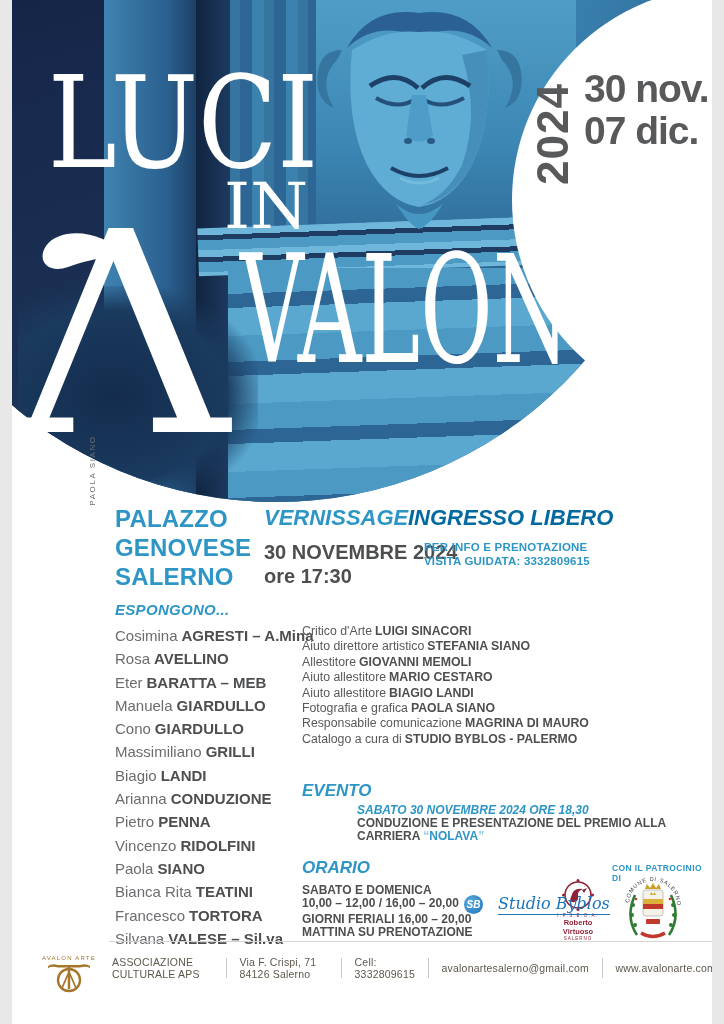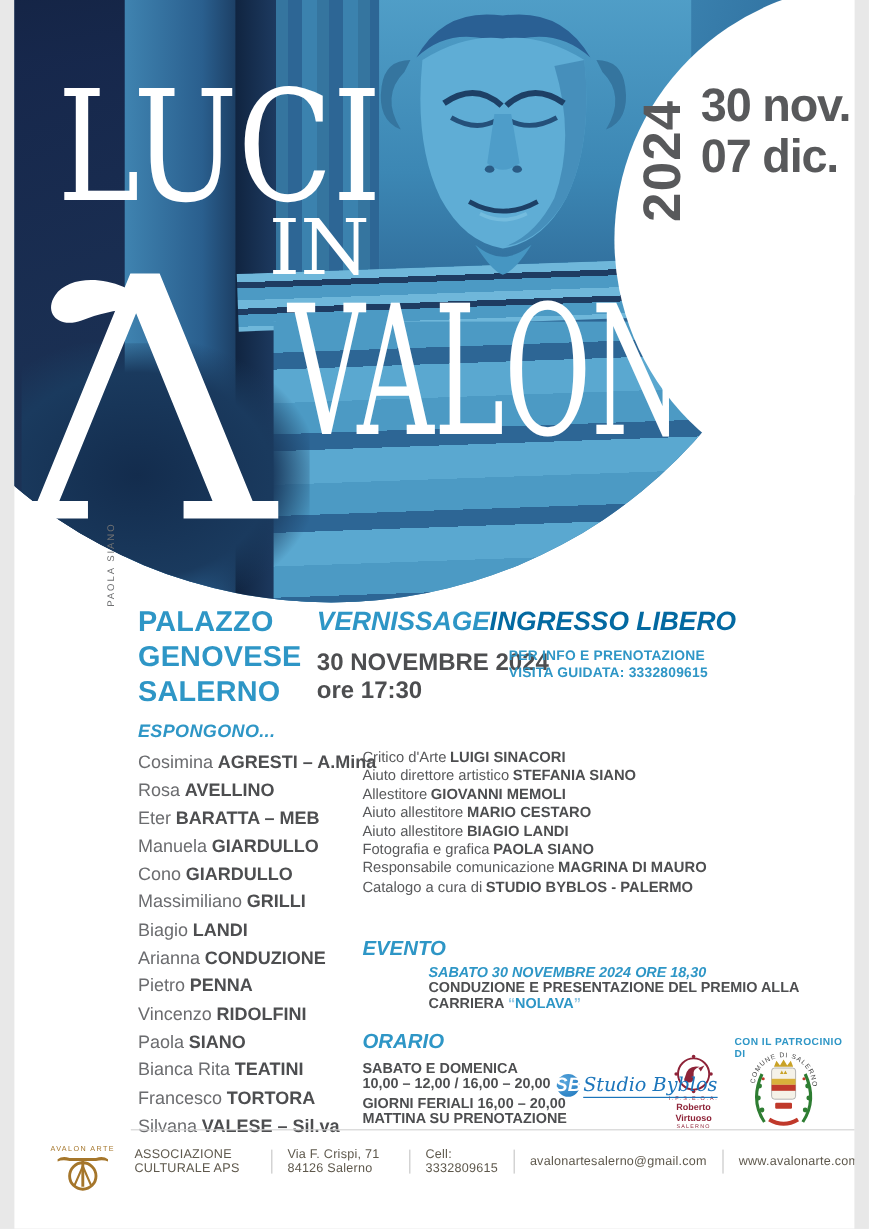--- a/index.html
+++ b/index.html
@@ -59,21 +59,21 @@
   .ev-q{color:#8fc6e2;}
   .ev-name{color:#2e96c6;font-style:italic;}
 
   .h-orario{left:290px;top:858px;font-size:17px;font-weight:bold;font-style:italic;color:#2e96c6;}
   .or-block1{left:290px;top:884px;font-size:12px;line-height:12.8px;font-weight:bold;color:#4d4e50;}
   .or-block2{left:290px;top:913px;font-size:12px;line-height:12.8px;font-weight:bold;color:#4d4e50;}
 
   
   .byblos{left:452px;top:894px;display:flex;align-items:center;z-index:3;}
   .sb-badge{width:19px;height:19px;border-radius:50%;background:radial-gradient(circle at 35% 35%,#5aa7dd,#1b75bb);
-            color:#fff;font-size:16px;font-weight:bold;display:flex;align-items:center;justify-content:center;margin-right:3px;font-style:italic;}
+            color:#fff;font-size:10px;font-weight:bold;display:flex;align-items:center;justify-content:center;margin-right:15px;font-style:italic;}
   .byblos-name{font-family:"DejaVu Serif",serif;font-style:italic;font-size:16px;color:#1b75bb;border-bottom:1px solid #1b75bb;padding-bottom:1px;}
   .virtuoso{left:536px;top:878px;width:60px;text-align:center;}
   .virtuoso .ips{font-size:4.5px;letter-spacing:1.5px;color:#8e2338;margin-top:1px;}
   .virtuoso .vname{font-size:7.5px;font-weight:bold;color:#8e2338;}
   .virtuoso .vcity{font-size:4.5px;letter-spacing:1px;color:#8e2338;}
   .patrocinio{left:600px;top:863px;font-size:8.5px;font-weight:bold;color:#2e96c6;letter-spacing:.4px;}
   .comune{left:612px;top:875px;}
 
   
   .footer-rule{left:97px;top:941px;width:606px;height:1px;background:#d4d4d4;}

